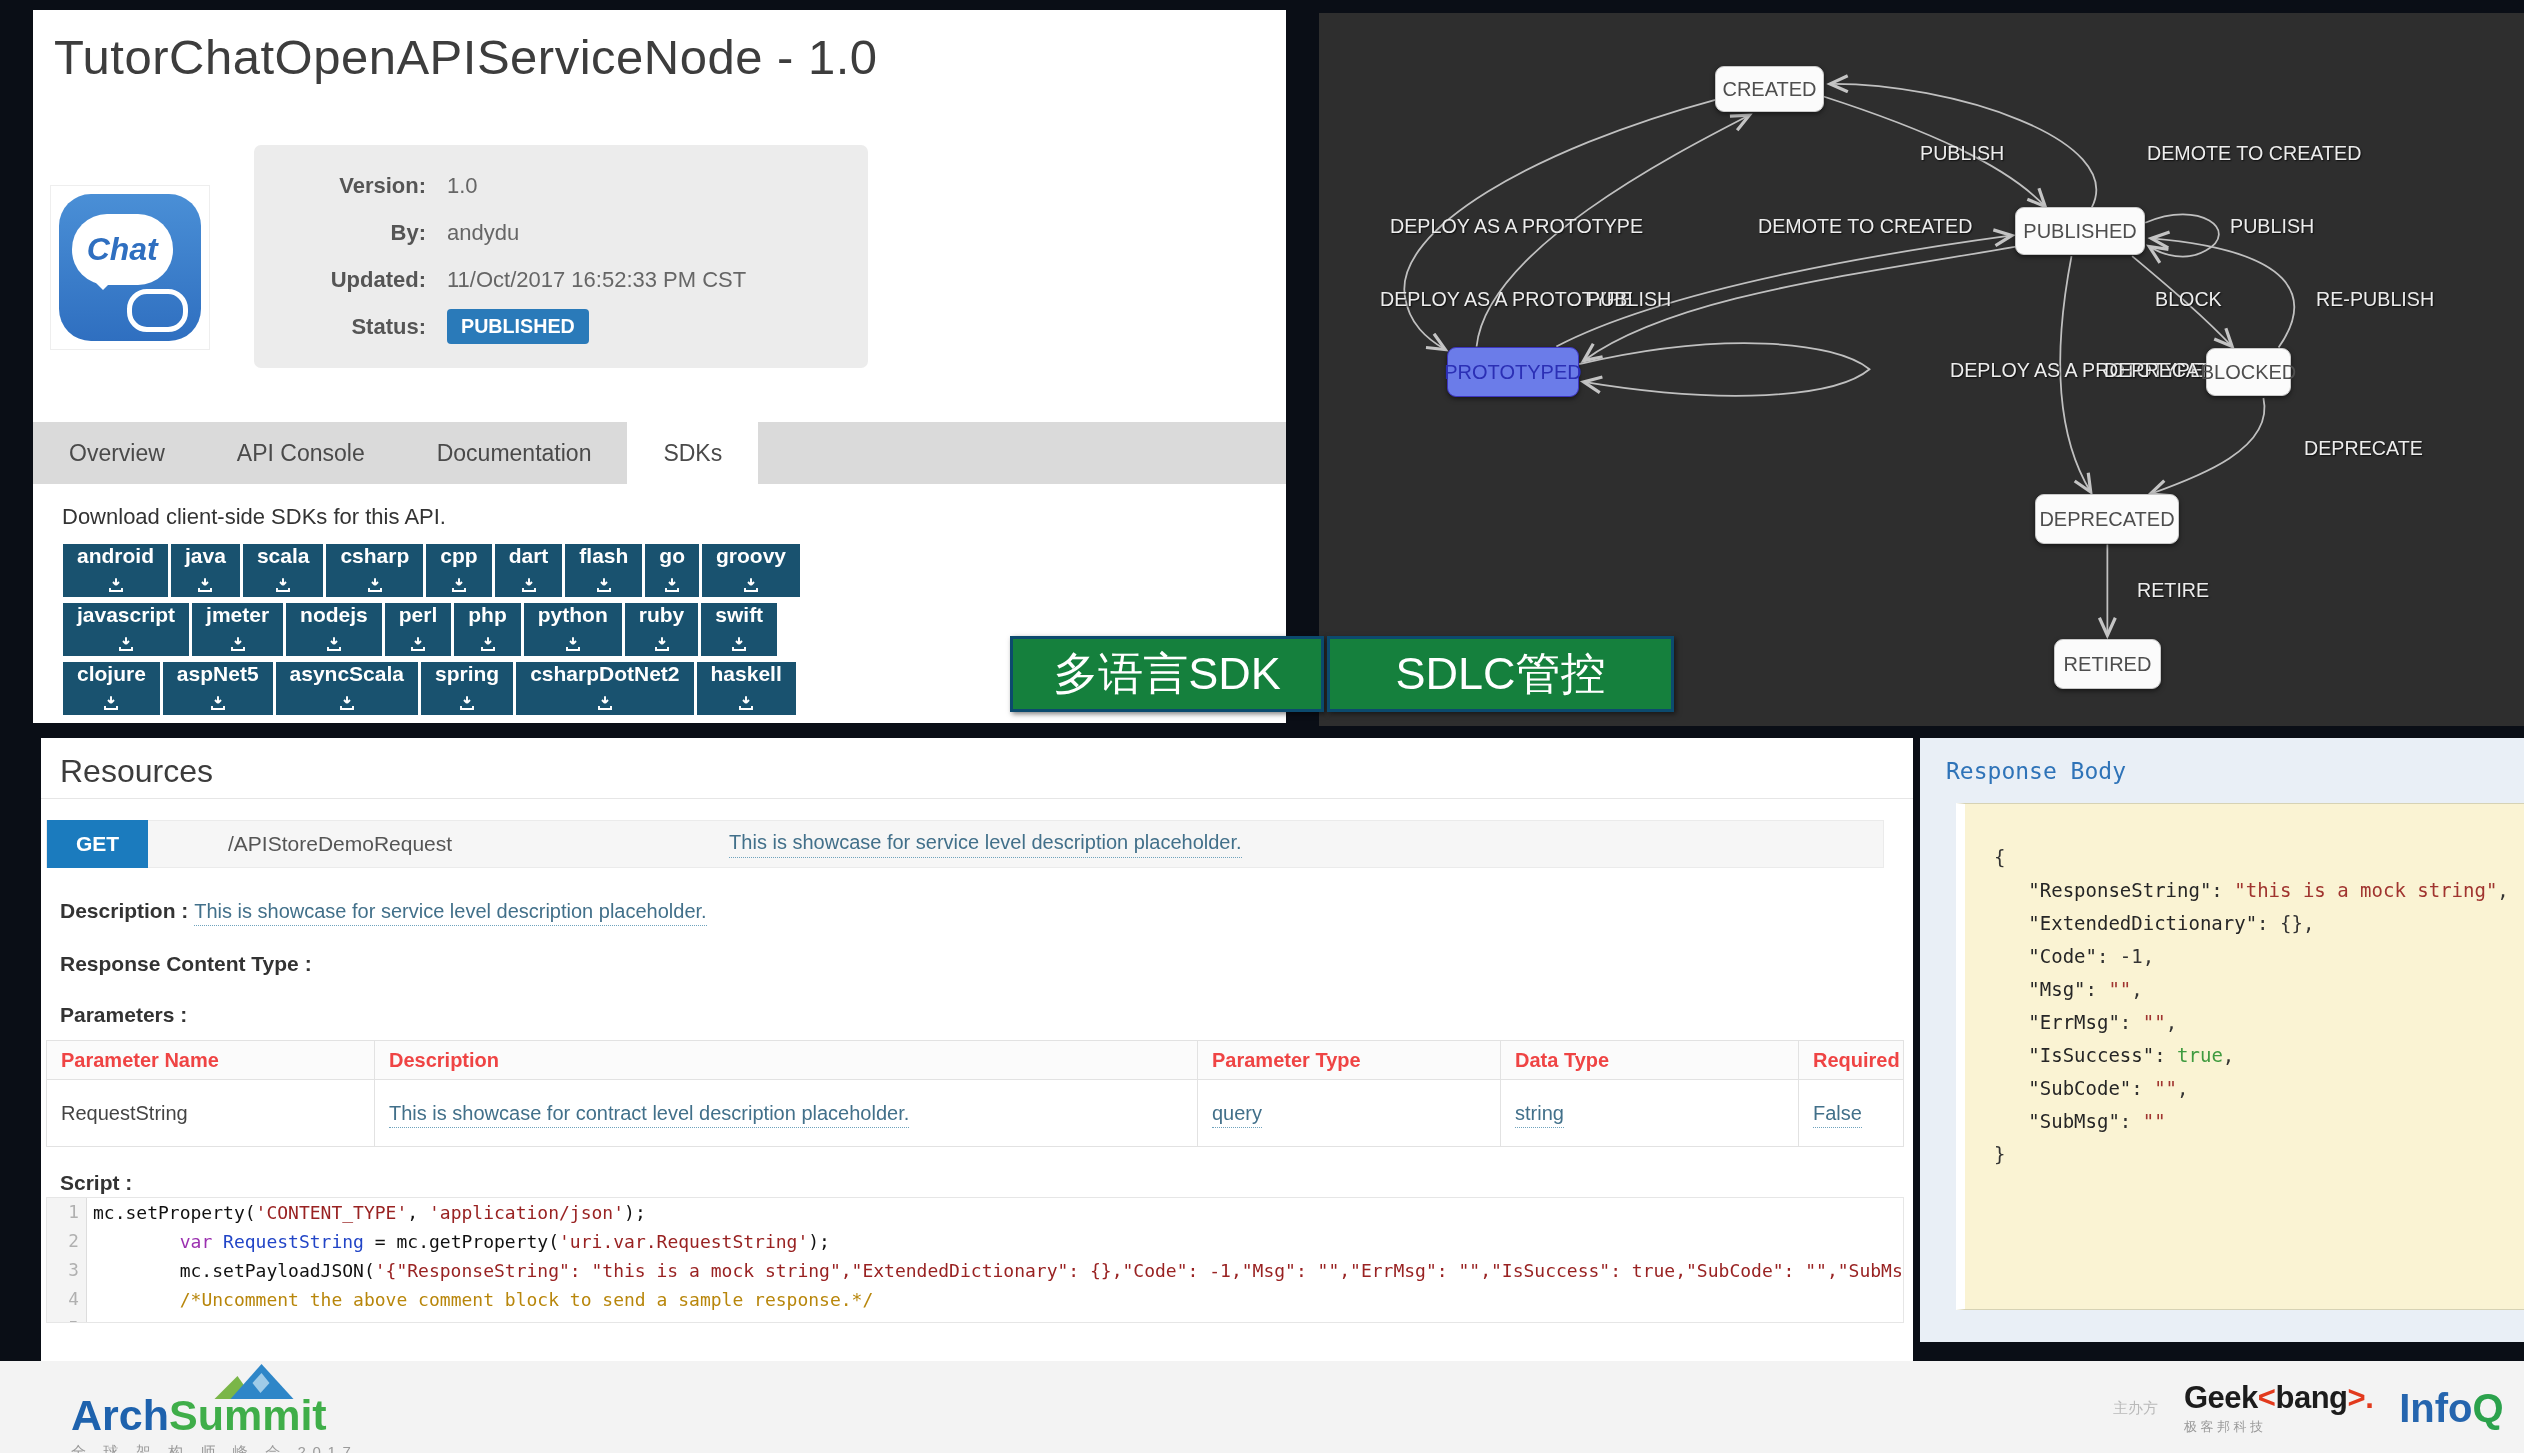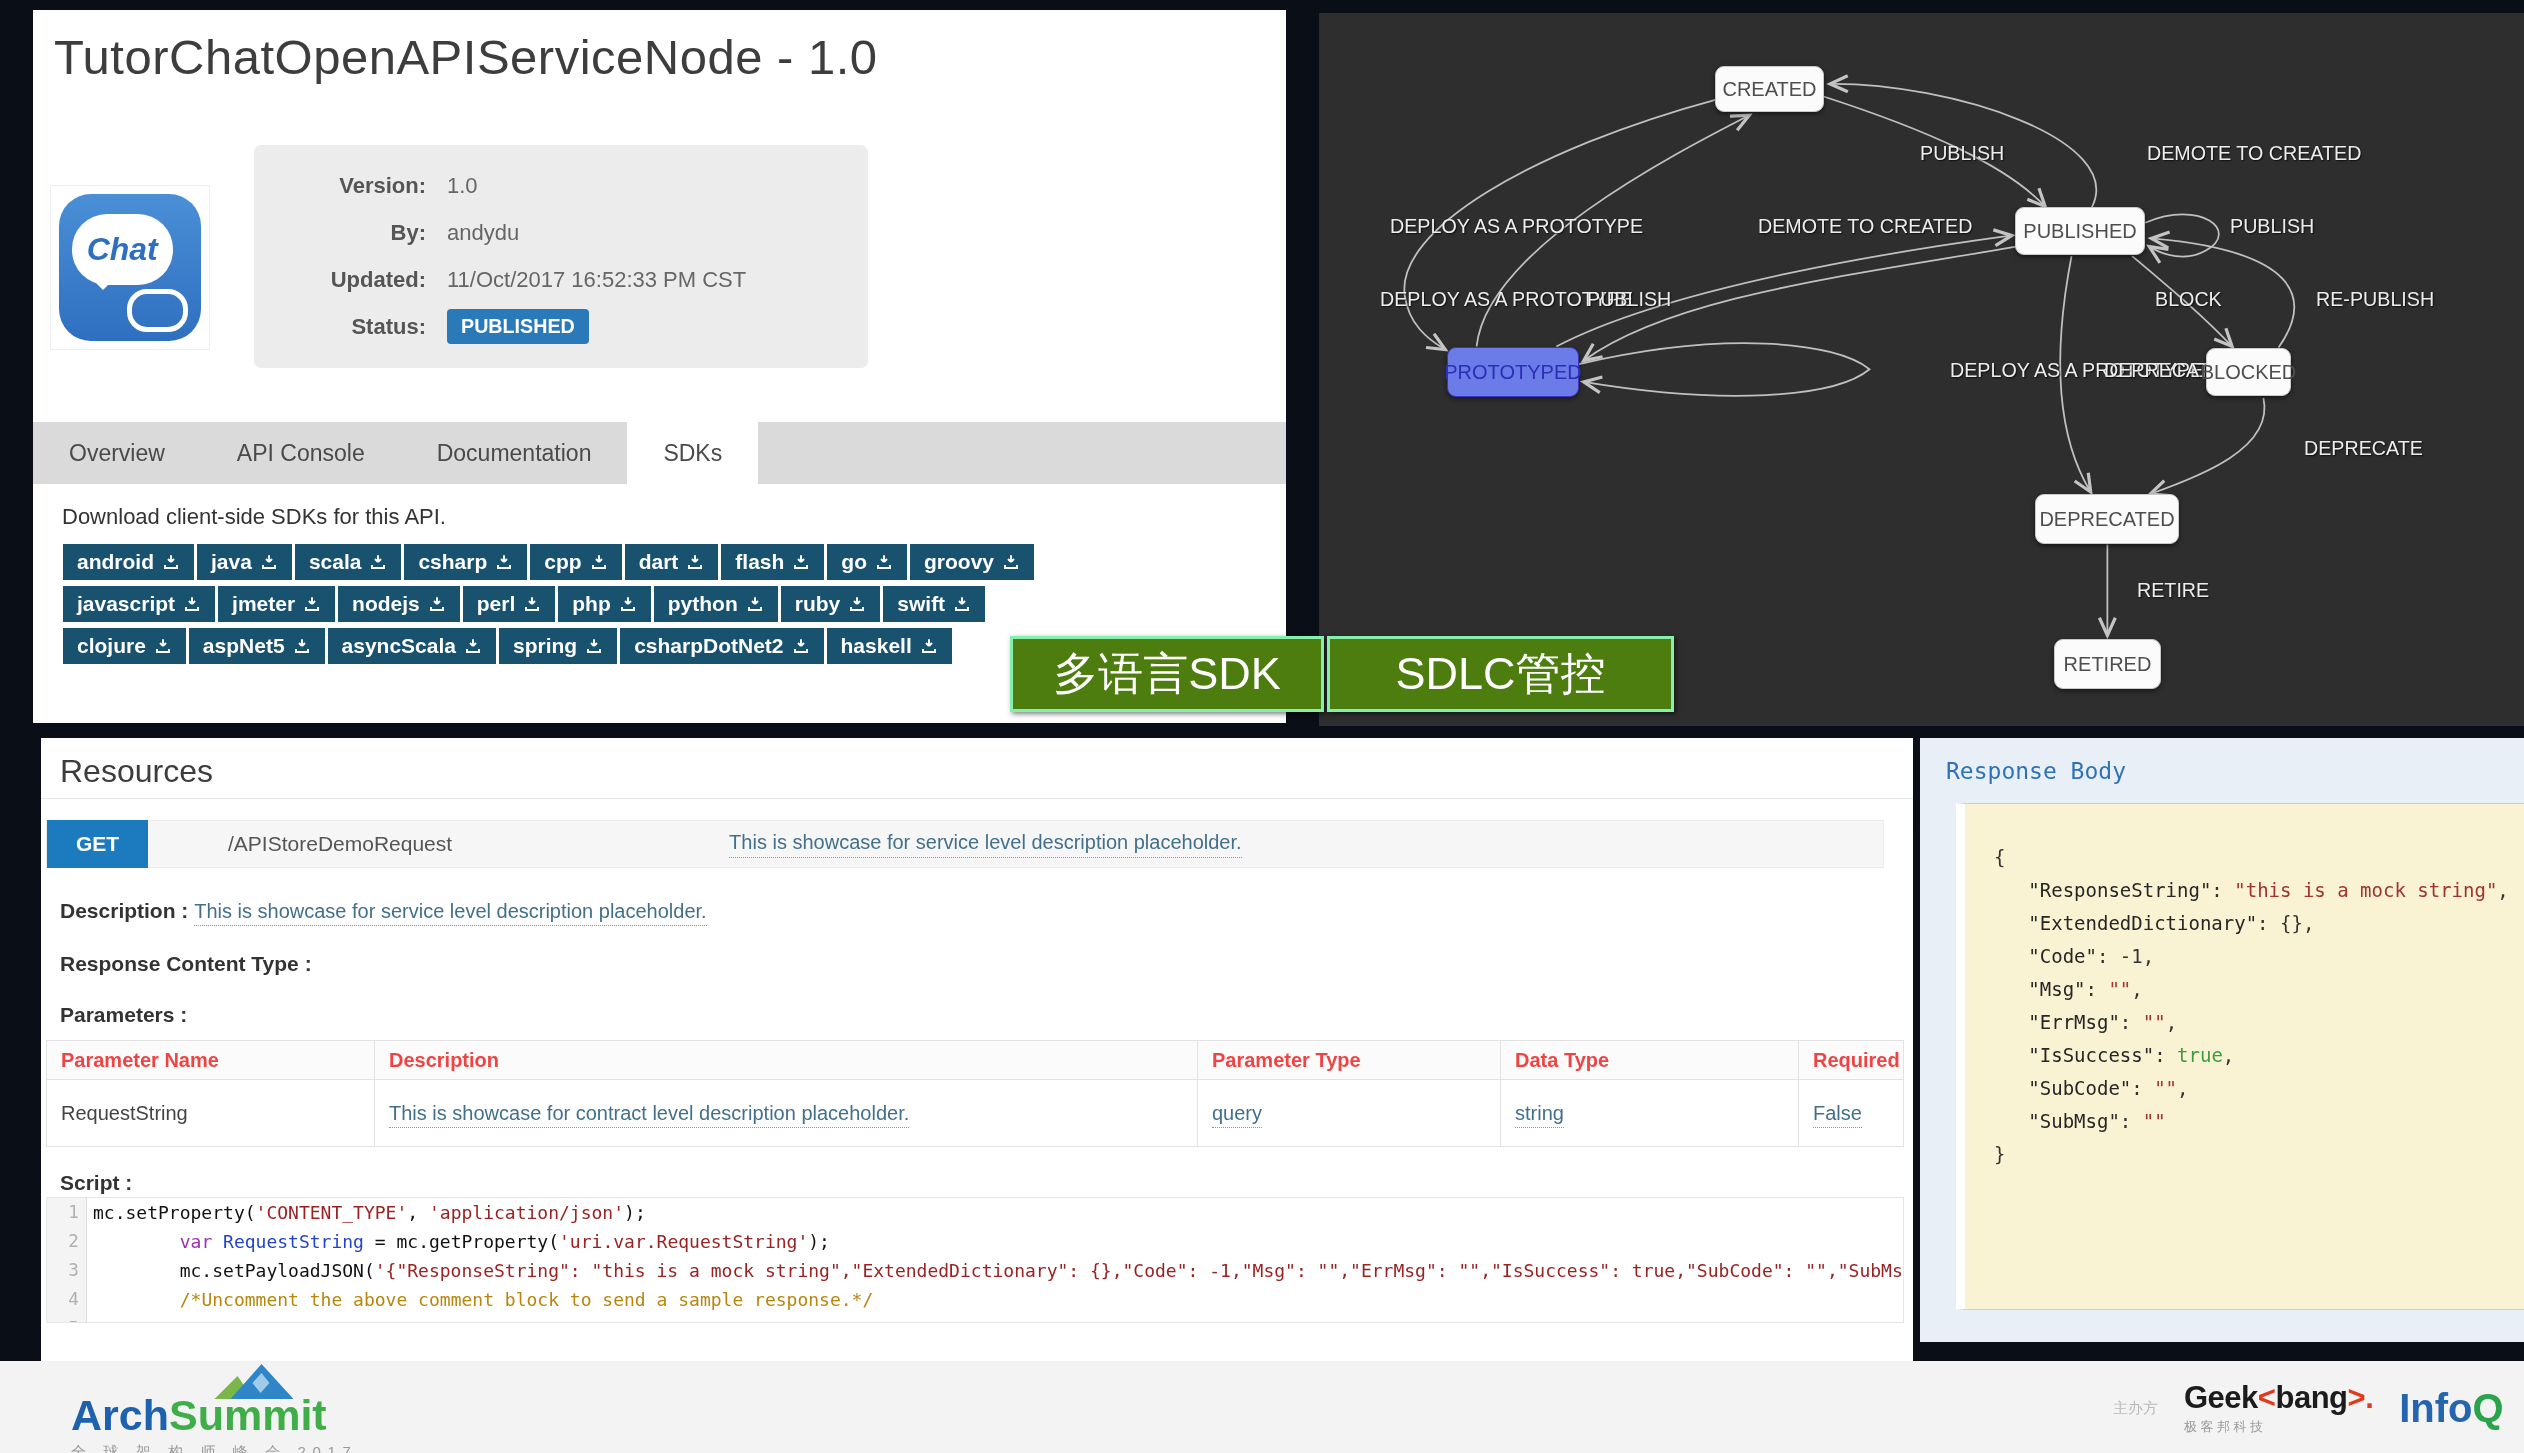--- a/index.html
+++ b/index.html
@@ -26,35 +26,35 @@
   .info-val { margin-left:21px; color:#666; font-size:22px; }
   .status-badge { margin-left:21px; background:#2a7ab9; color:#fff; font-size:19.7px; font-weight:bold; padding:6px 14px; border-radius:4px; }
 
   .tabs { position:absolute; left:0; top:412px; width:1253px; height:62px; background:#dadada; display:flex; }
   .tab { padding:0 36px; display:flex; align-items:center; font-size:23px; color:#4a4a4a; cursor:pointer; }
   .tab.active { background:#fff; }
 
   .sdk-intro { position:absolute; left:29px; top:494px; font-size:22px; color:#333; }
   .sdk-rows { position:absolute; left:30px; top:534px; }
   .sdk-row { display:flex; gap:3px; margin-bottom:6px; }
-  .sdk-btn { background:#19526f; border:none; color:#fff; font-size:21px; font-weight:bold; height:36px; padding:0 14px; display:flex; align-items:center; gap:8px; cursor:pointer; font-family:"Liberation Sans",sans-serif; }
+  .sdk-btn { background:#19526f; border:none; color:#fff; font-size:21px; font-weight:bold; height:53px; padding:0 14px; display:flex; align-items:center; gap:8px; cursor:pointer; font-family:"Liberation Sans",sans-serif;flex-direction:column; }
   .dl-icon { display:inline-block; }
 
   
   .diagram-panel { left:1319px; top:13px; width:1253px; height:713px; background-color:#2e2e2e;
     background-image:linear-gradient(rgba(255,255,255,.05) 0.5px, transparent 0.5px),
                      linear-gradient(90deg, rgba(255,255,255,.05) 0.5px, transparent 0.5px);
     background-size:21px 21px; overflow:hidden; }
   .edges { position:absolute; left:0; top:0; }
   .edge-label { position:absolute; font-size:19.7px; color:#ededed; white-space:nowrap; text-shadow:1px 1px 1.5px rgba(0,0,0,.7); }
   .dnode { position:absolute; background:#fbfbfb; border:1px solid #c9c9c9; border-radius:9px; display:flex; align-items:center; justify-content:center; font-size:20px; color:#4e4e4e; box-shadow:0 2px 5px rgba(0,0,0,.5); }
   .dnode.proto { background:#6b7ce9; border-color:#3d35c0; color:#2b2fb5; }
 
   
-  .callout { position:absolute; background:#4d7c0f; border:3px solid #86efac; color:#fff; display:flex; align-items:center; justify-content:center; box-shadow:2px 2px 5px rgba(0,0,0,.5); font-size:45px; }
+  .callout { position:absolute; background:#15803d; border:3px solid #0c4a6e; color:#fff; display:flex; align-items:center; justify-content:center; box-shadow:2px 2px 5px rgba(0,0,0,.5); font-size:45px; }
   .callout.c-sdk  { left:1010px; top:636px; width:314px; height:76px; }
   .callout.c-sdlc { left:1327px; top:636px; width:347px; height:76px; }
   .callout.c-proto{ left:1494px; top:747px; width:414px; height:74px; }
 
   
   .res-panel { left:41px; top:738px; width:1872px; height:637px; overflow:hidden; padding:0 19px; }
   .res-title { position:absolute; left:19px; top:15px; font-size:32px; font-weight:400; color:#3c3c3c; }
   .res-divider { position:absolute; left:0; top:60px; width:1872px; border-bottom:1.5px solid #e6e6e6; }
   .get-row { position:absolute; left:5px; top:82px; width:1838px; height:48px; background:#f6f6f6; border:0.5px solid #ebebeb; display:flex; align-items:center; }
   .get-badge { width:101px; height:48px; background:#1b7bbe; color:#fff; font-weight:bold; font-size:21px; display:flex; align-items:center; justify-content:center; }

